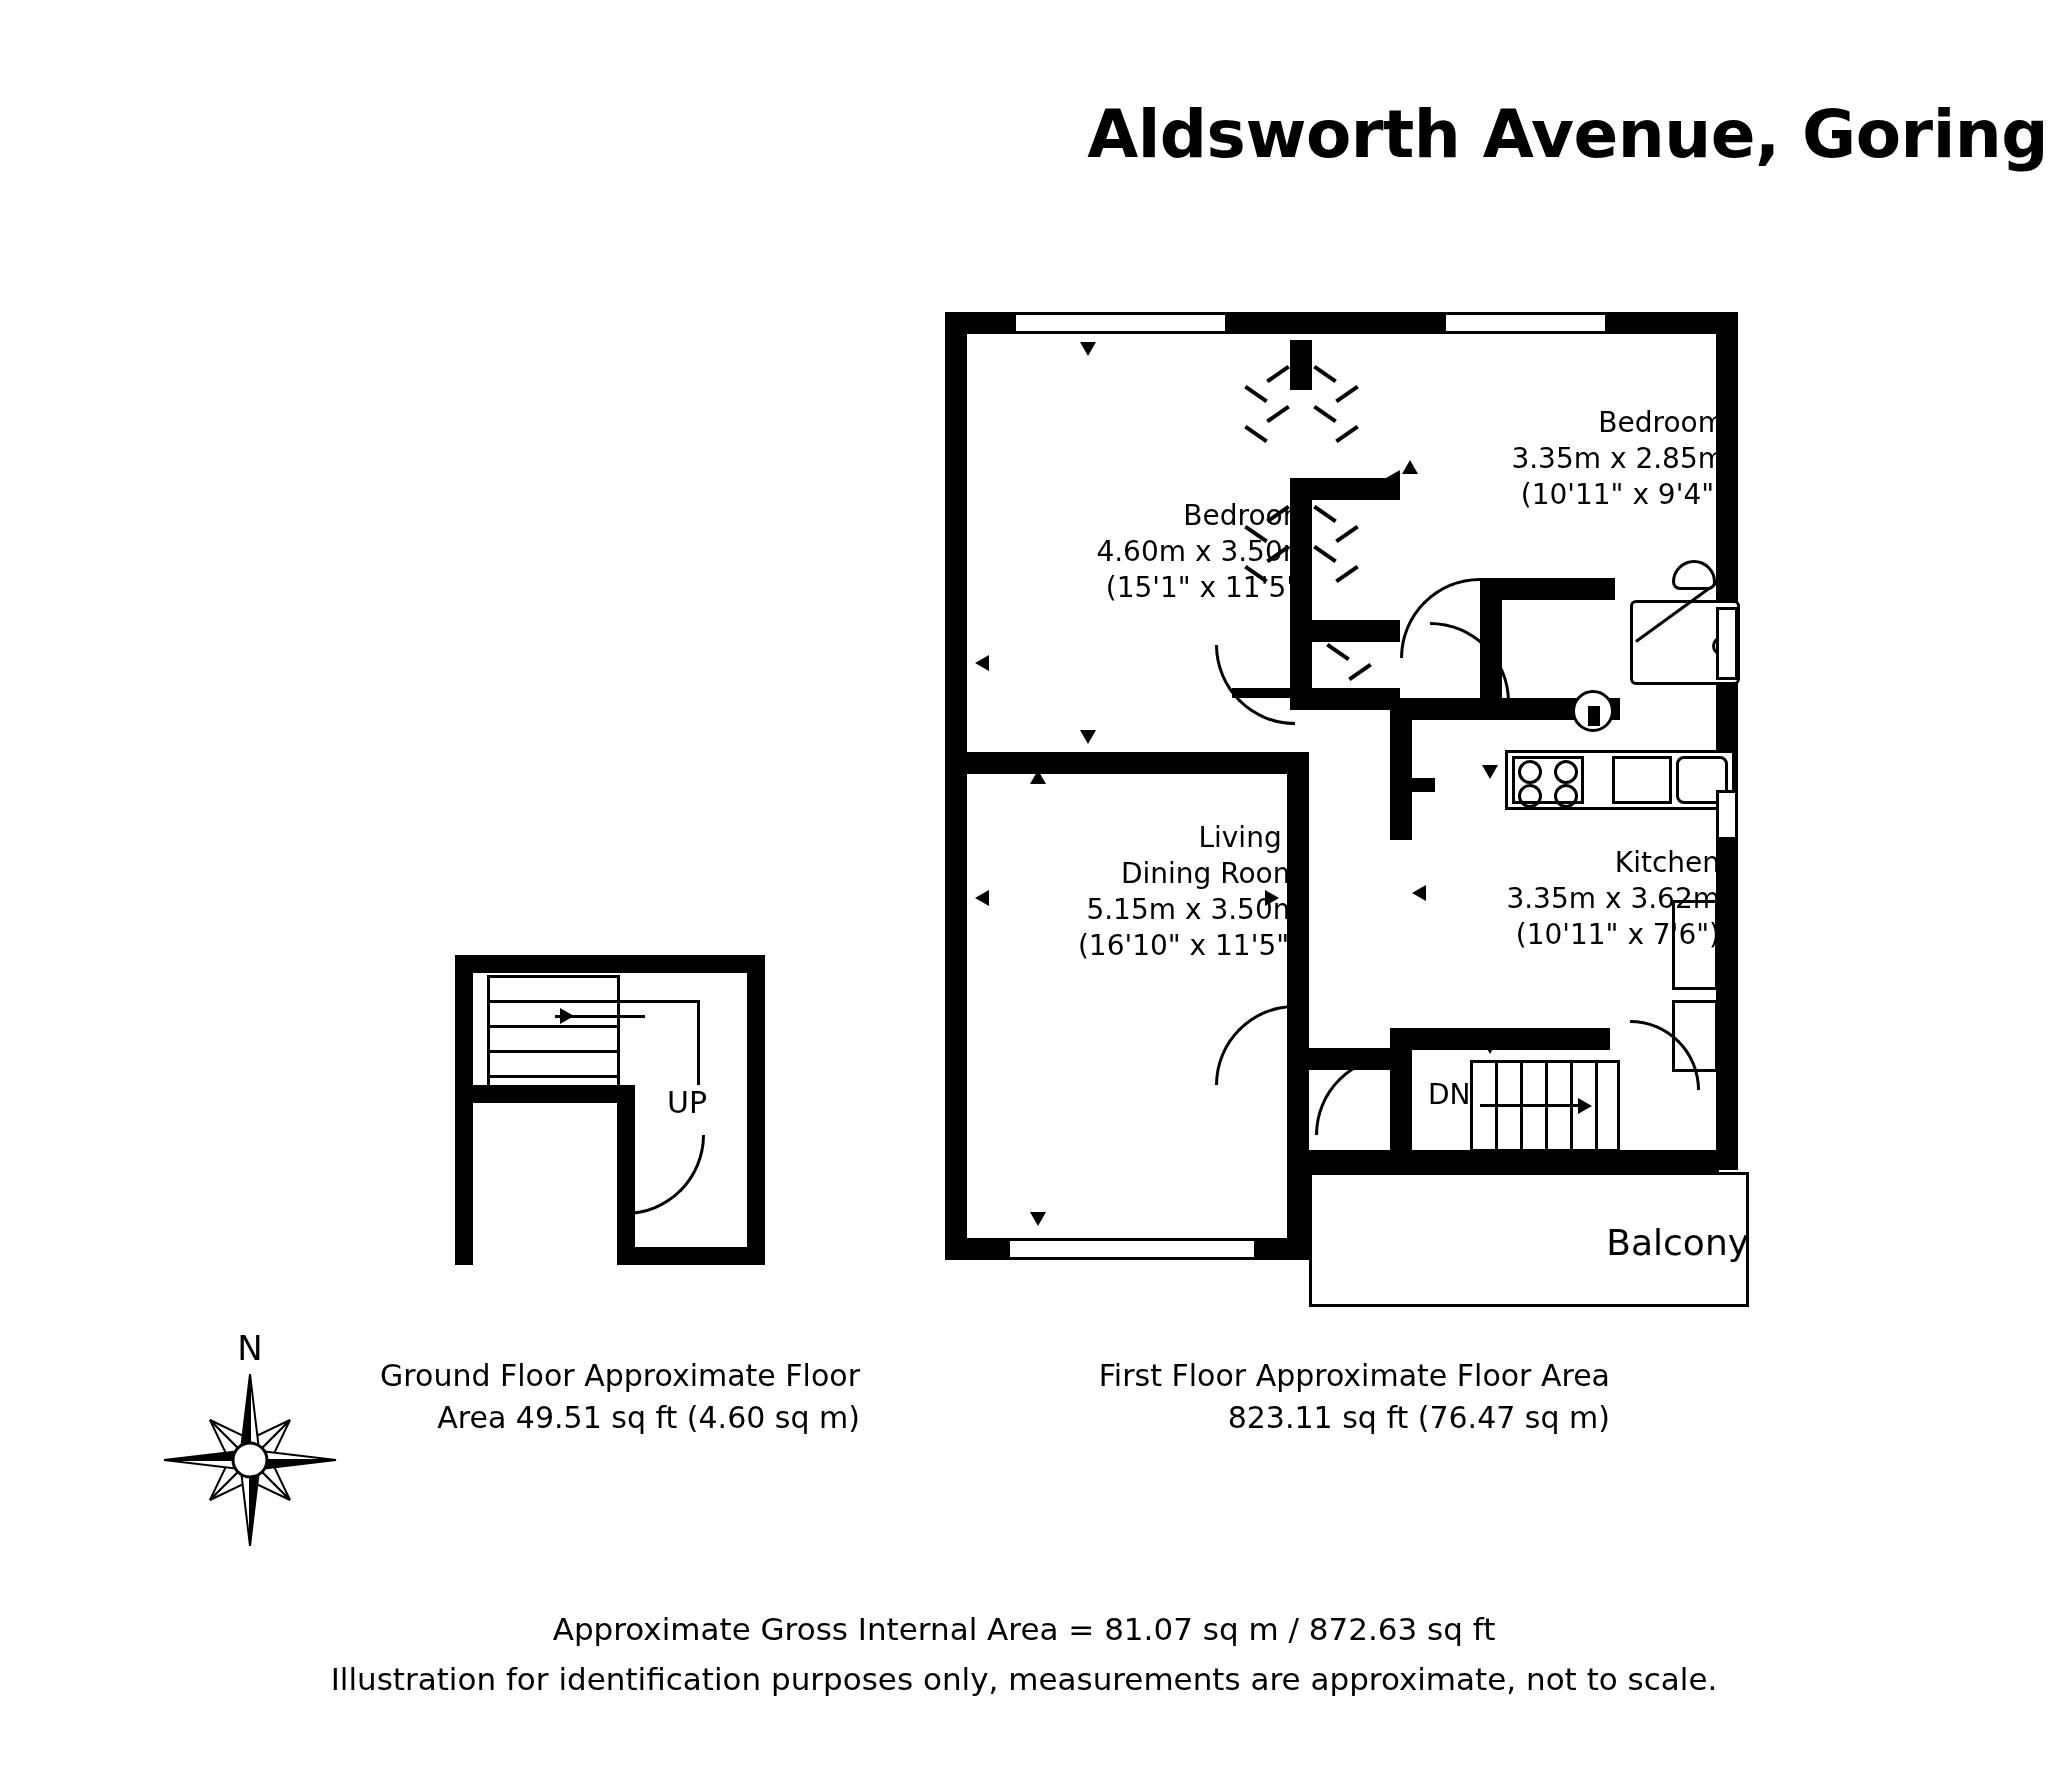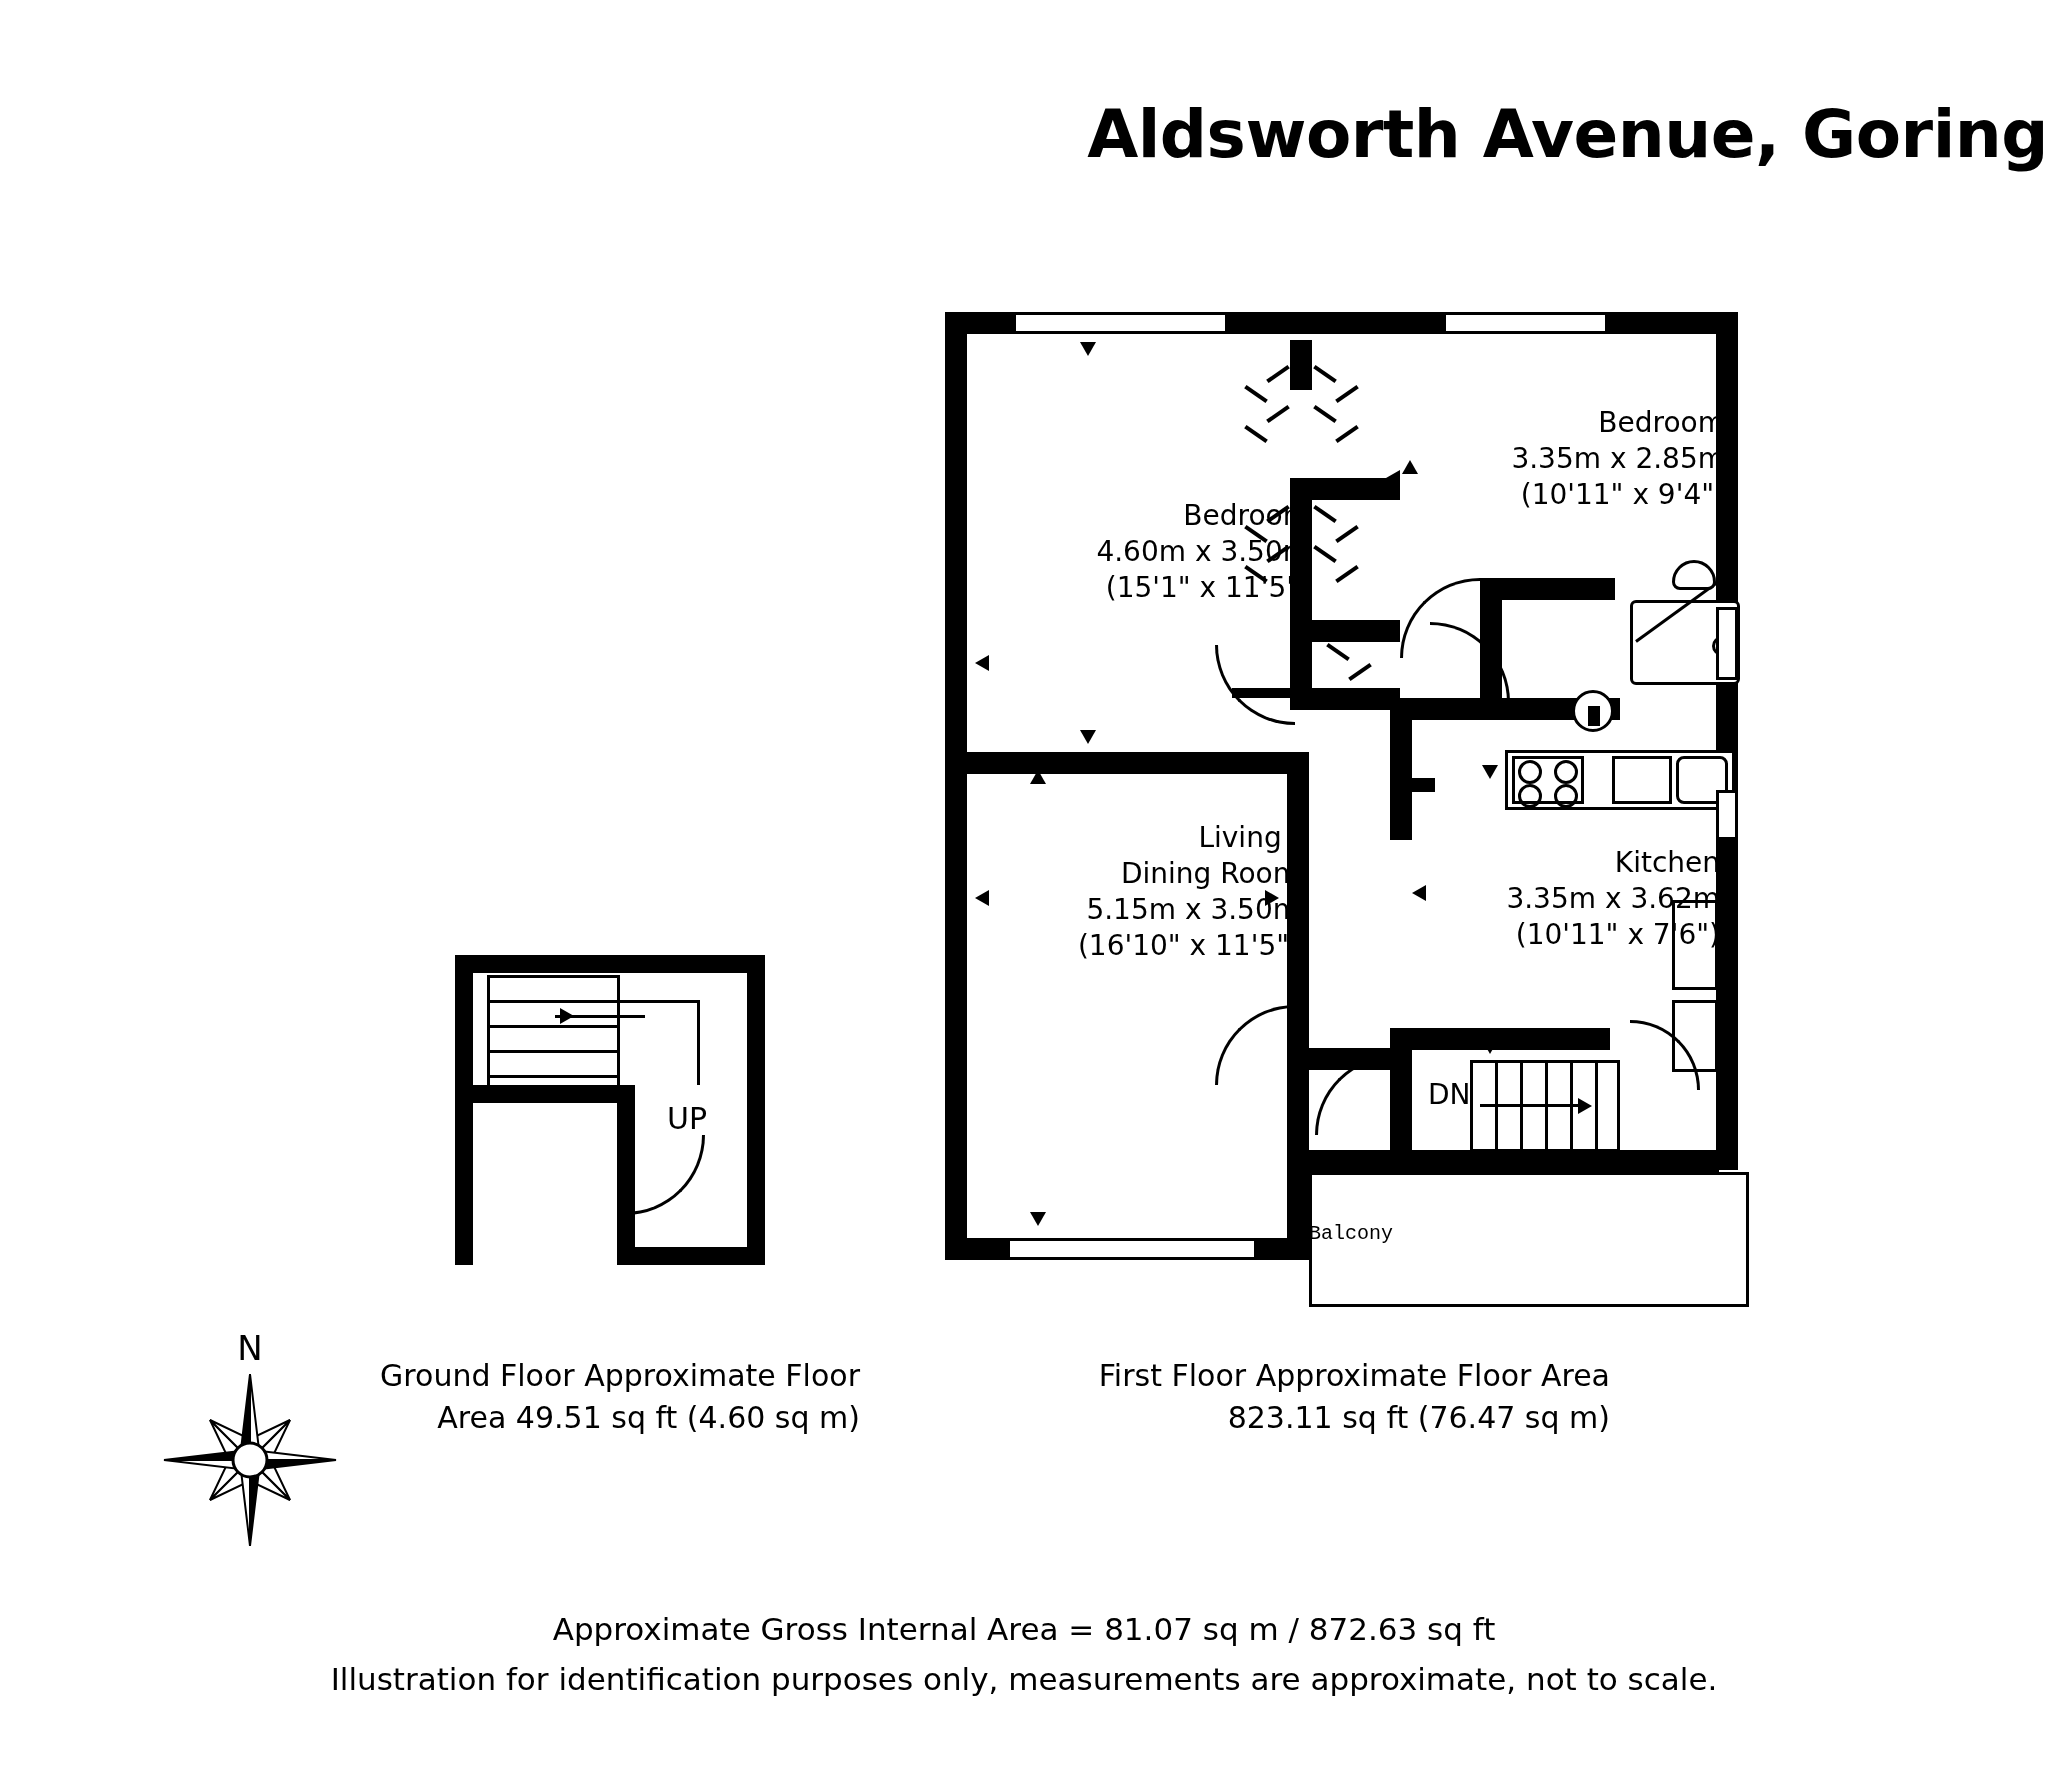--- a/index.html
+++ b/index.html
@@ -116,23 +116,22 @@
   .up-label {
     position: absolute;
     font-size: 30px;
   }
   .dn-label {
     position: absolute;
     font-size: 28px;
   }
   .balcony-label {
     position: absolute;
-    font-size: 20px;
-    text-align: left;
-    font-family: Liberation Mono, monospace;
+    font-size: 36px;
+    text-align: right;
   }
 </style>
 </head>
 <body>
 
 <div id="page">
 
   <div class="title">Aldsworth Avenue, Goring</div>
 
   <div>
@@ -157,21 +156,21 @@
       <div class="stair-line" style="left:617px; top:1000px; width:80px;"></div>
       <div class="stair-v" style="left:697px; top:1000px; height:85px;"></div>
 
       <div class="stair-line" style="left:555px; top:1015px; width:90px;"></div>
       <div class="arrow-r" style="left:560px; top:1008px;"></div>
     </div>
 
     <div class="swing" style="left:625px; top:1135px; width:80px; height:80px; border-radius:0 0 80px 0; border-top:none; border-left:none;"></div>
     <div class="wall" style="left:622px; top:1130px; width:10px; height:84px;"></div>
 
-    <div class="up-label" style="left:667px; top:1085px;margin-top:16px;">UP</div>
+    <div class="up-label" style="left:667px; top:1085px;">UP</div>
   </div>
 
   <div>
 
     <div class="wall" style="left:945px; top:312px; width:22px; height:948px;"></div>
     <div class="wall" style="left:945px; top:312px; width:68px; height:22px;"></div>
     <div class="wall" style="left:1228px; top:312px; width:75px; height:22px;"></div>
     <div class="wall" style="left:1608px; top:312px; width:130px; height:22px;"></div>
     <div class="wall" style="left:1716px; top:312px; width:22px; height:295px;"></div>
     <div class="wall" style="left:1716px; top:680px; width:22px; height:110px;"></div>

